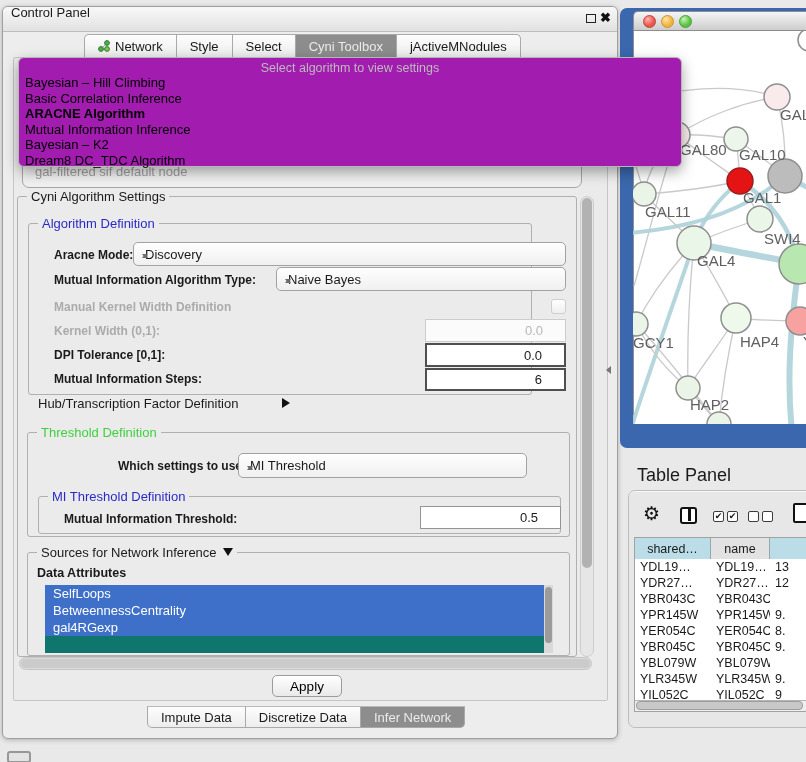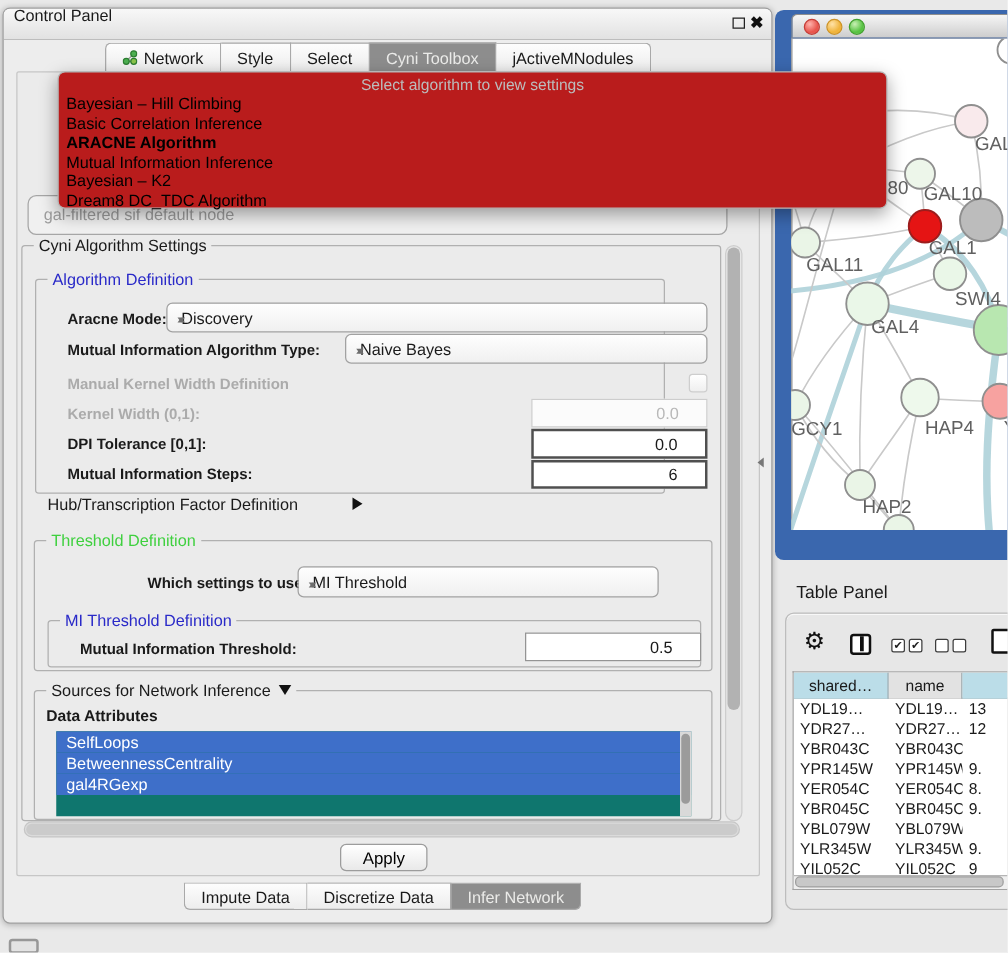--- a/index.html
+++ b/index.html
@@ -24,22 +24,22 @@
     border-right:1px solid #a9a9a9;white-space:nowrap;}
   .tab:first-child{border-left:1px solid #a9a9a9;border-radius:5px 0 0 0;}
   .tab:last-child{border-radius:0 5px 0 0;}
   .tab.selected{background:var(--tab-selected-gray,#8d8d8d);color:#ebebe9;}
   .net-ic{margin-right:5px;display:inline-block;width:12px;height:12px;}
 
   #inner-panel{left:13px;top:57px;width:595px;height:644px;background:#ebebeb;
     border:1px solid #c6c6c6;border-radius:2px;}
 
   
-  #alg-popup{left:18px;top:57px;width:664px;height:110px;background:#b91c1c;
-    border:1px solid #b6b6b6;border-radius:6px;box-shadow:0 5px 14px rgba(0,0,0,.35);z-index:50;margin-left:28px;}
+  #alg-popup{left:18px;top:57px;width:664px;height:110px;background:#a21caf;
+    border:1px solid #b6b6b6;border-radius:6px;box-shadow:0 5px 14px rgba(0,0,0,.35);z-index:50;}
   #alg-placeholder{left:0;top:3px;width:100%;text-align:center;font-size:12.5px;color:#bcbcbc;}
   #alg-items{left:0;top:17px;width:100%;}
   #alg-items .pitem{position:static;display:block;height:15.6px;line-height:15.6px;
     padding-left:6px;font-size:13px;color:#000;}
   #alg-items .pitem.bold{font-weight:bold;}
 
   
   #src-combo{left:22px;top:156px;width:560px;height:32px;background:#f0f0f0;
     border:1px solid #a6a6a6;border-radius:7px;z-index:10;font-size:13px;color:#9d9d9d;
     line-height:30px;padding-left:12px;}
@@ -142,21 +142,21 @@
     background:linear-gradient(#f5f5f5,#cdcdcd);border-radius:5px 0 0 0;}
   .tl{width:13px;height:13px;border-radius:50%;top:15px;}
   #tl-close{left:643px;background:radial-gradient(circle at 35% 30%,#ffb3ad,#e8564e 60%);border:1px solid #c43d37;}
   #tl-min{left:661px;background:radial-gradient(circle at 35% 30%,#ffe2a8,#f0b43c 60%);border:1px solid #cd9327;}
   #tl-zoom{left:679px;background:radial-gradient(circle at 35% 30%,#c9f0b5,#58c343 60%);border:1px solid #42a02f;}
   #net-canvas{left:633px;top:31px;width:173px;height:393px;background:#fff;border-left:1px solid #909090;}
   #net-svg{left:633px;top:31px;}
   .nlabel{font-family:"Liberation Sans",sans-serif;font-size:15px;fill:#606060;}
 
   
-  #tp-title{left:637px;top:465px;font-size:14px;}
+  #tp-title{left:637px;top:465px;font-size:18px;}
   #tp-panel{left:628px;top:490px;width:190px;height:238px;background:#e7e7e7;
     border:1px solid #bdbdbd;border-radius:7px;box-shadow:inset 0 1px 0 #f8f8f8;}
   #gear-icon{left:643px;top:503px;font-size:19px;color:#111;line-height:22px;}
   #col-icon{left:680px;top:507px;width:17px;height:17px;border:2.5px solid #111;border-radius:3px;background:#fff;}
   #col-icon i{left:6px;top:0;width:2.5px;height:12px;background:#111;}
   .cb{width:11px;height:11px;border:1.5px solid #3c3c3c;background:#fff;border-radius:2px;
     font-size:9px;line-height:9px;text-align:center;color:#1c1c1c;}
   #cbc1{left:713px;top:511px;} #cbc2{left:727px;top:511px;}
   #cbu1{left:748px;top:511px;} #cbu2{left:762px;top:511px;}
   #doc-icon{left:793px;top:503px;width:16px;height:20px;border:2px solid #111;border-radius:2px;background:#fff;}

